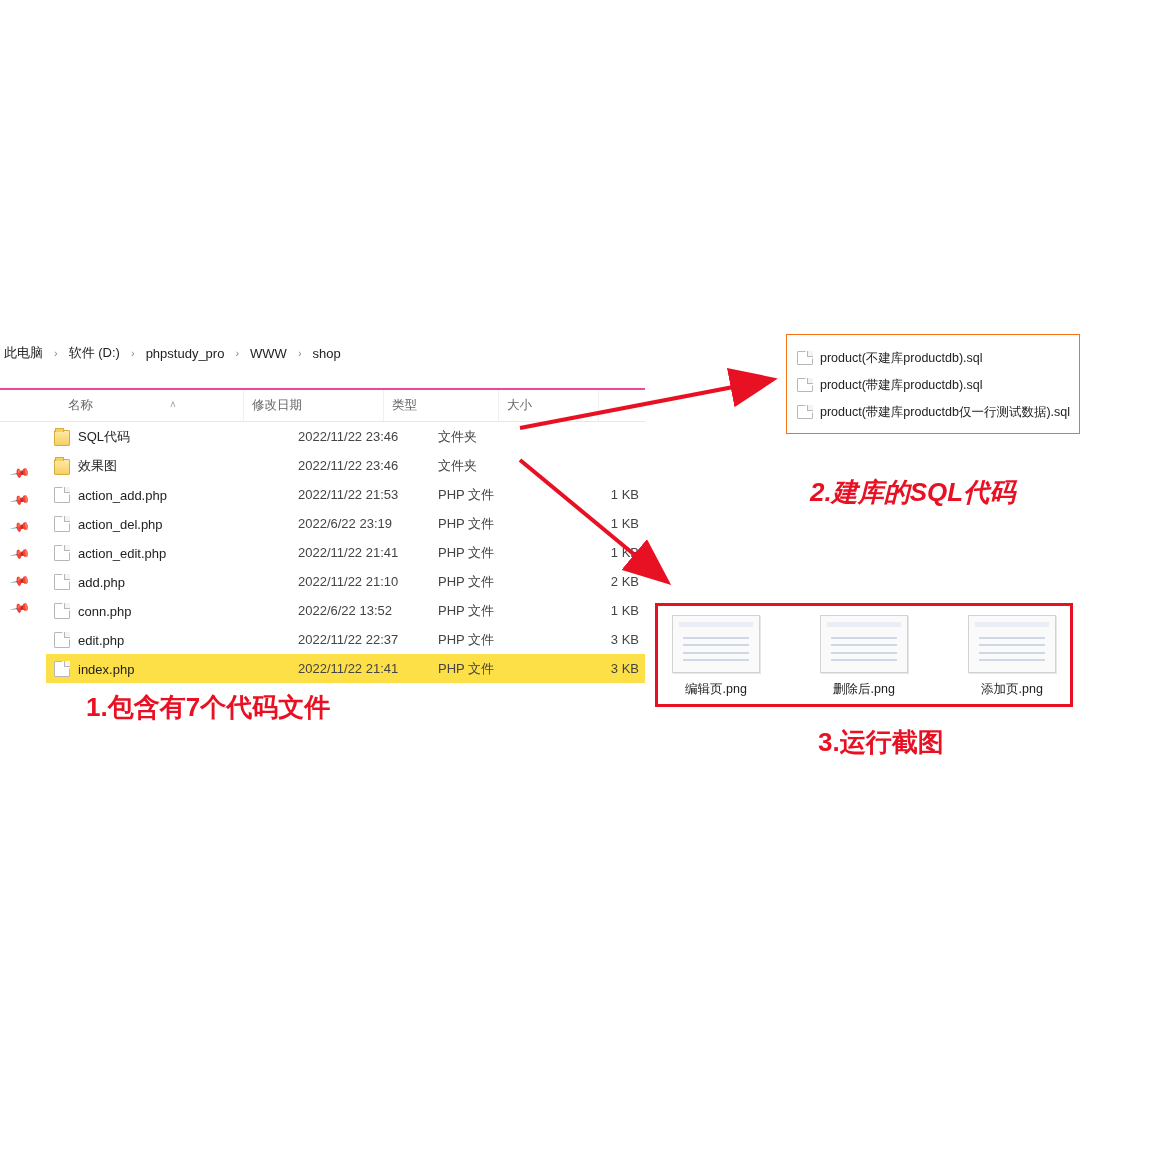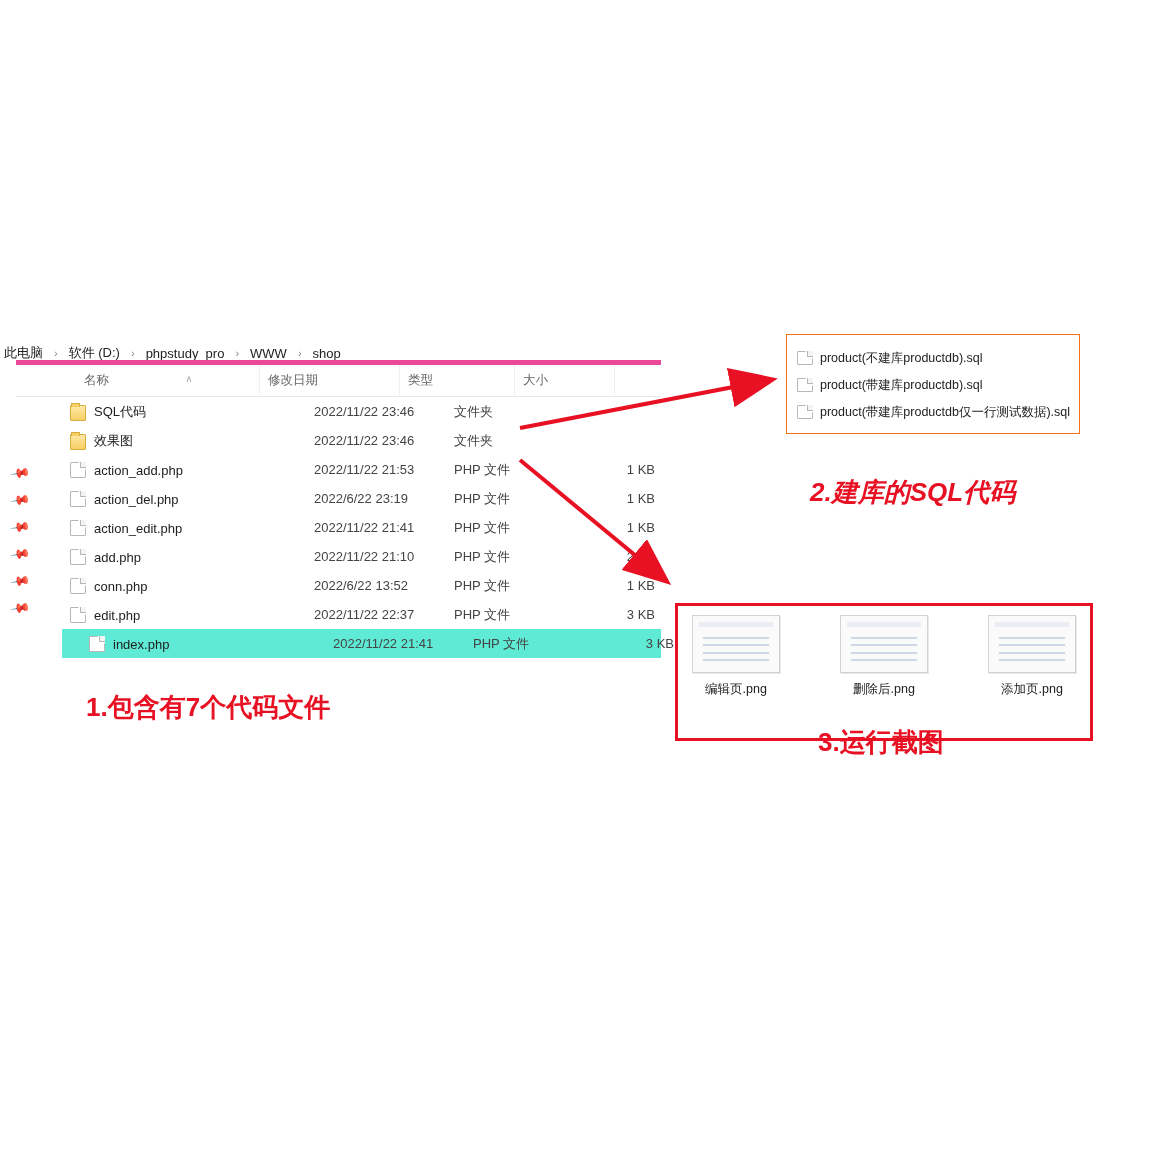--- a/index.html
+++ b/index.html
@@ -25,24 +25,23 @@
     font-size: 13px;
     color: #222;
     white-space: nowrap;
   }
   .breadcrumb .sep { color: #888; font-size: 11px; padding: 0 6px; }
   .crumb { padding: 2px 2px; }
 
   
   .explorer {
     position: absolute;
-    left: 0; top: 360px;
+    left: 0; top: 388px;
     width: 645px;
-    border-top: 5px solid #ec4899;
-    margin-left: 16px;
+    border-top: 2px solid #ec4899;
   }
   .pin-col {
     position: absolute;
     left: 0; top: 408px;
     width: 40px;
     display: flex; flex-direction: column;
     align-items: center;
     gap: 12px;
     padding-top: 58px;
   }
@@ -70,21 +69,21 @@
 
   .rows { margin-left: 46px; }
   .row {
     display: grid;
     grid-template-columns: 252px 140px 115px 100px;
     height: 29px;
     align-items: center;
     font-size: 13px;
     color: #222;
   }
-  .row.sel { background: #5eead4; padding-left: 19px; }
+  .row.sel { background: #fde047; }
   .row .cell-name { display: flex; align-items: flex-end; gap: 8px; padding-left: 8px; }
   .row .cell-date { color: #444; }
   .row .cell-type { color: #444; }
   .row .cell-size { text-align: right; padding-right: 14px; color: #444; }
 
   
   .ico { width: 16px; height: 16px; display: inline-block; flex: 0 0 16px; }
   .ico-folder {
     background: linear-gradient(#ffe9a8, #f7cf63);
     border: 1px solid #d6ae3e;
@@ -137,22 +136,22 @@
     padding: 8px 10px 6px 10px;
     display: flex; flex-direction: column; gap: 10px;
     justify-content: center;
   }
   .sql-item { display: flex; align-items: center; gap: 7px; font-size: 12.5px; color: #222; white-space: nowrap; }
   .sql-item .ico { width: 14px; height: 14px; }
 
   
   .thumbbox {
     position: absolute;
-    left: 675px; top: 603px;
-    width: 418px; height: 138px;
+    left: 655px; top: 603px;
+    width: 418px; height: 104px;
     border: 3px solid #e81123;
     display: flex; gap: 18px;
     padding: 9px 14px 4px 14px;
     justify-content: space-between;
   }
   .thumb {
     display: flex; flex-direction: column; align-items: center; gap: 8px;
     width: 88px;
   }
   .thumb .frame {

